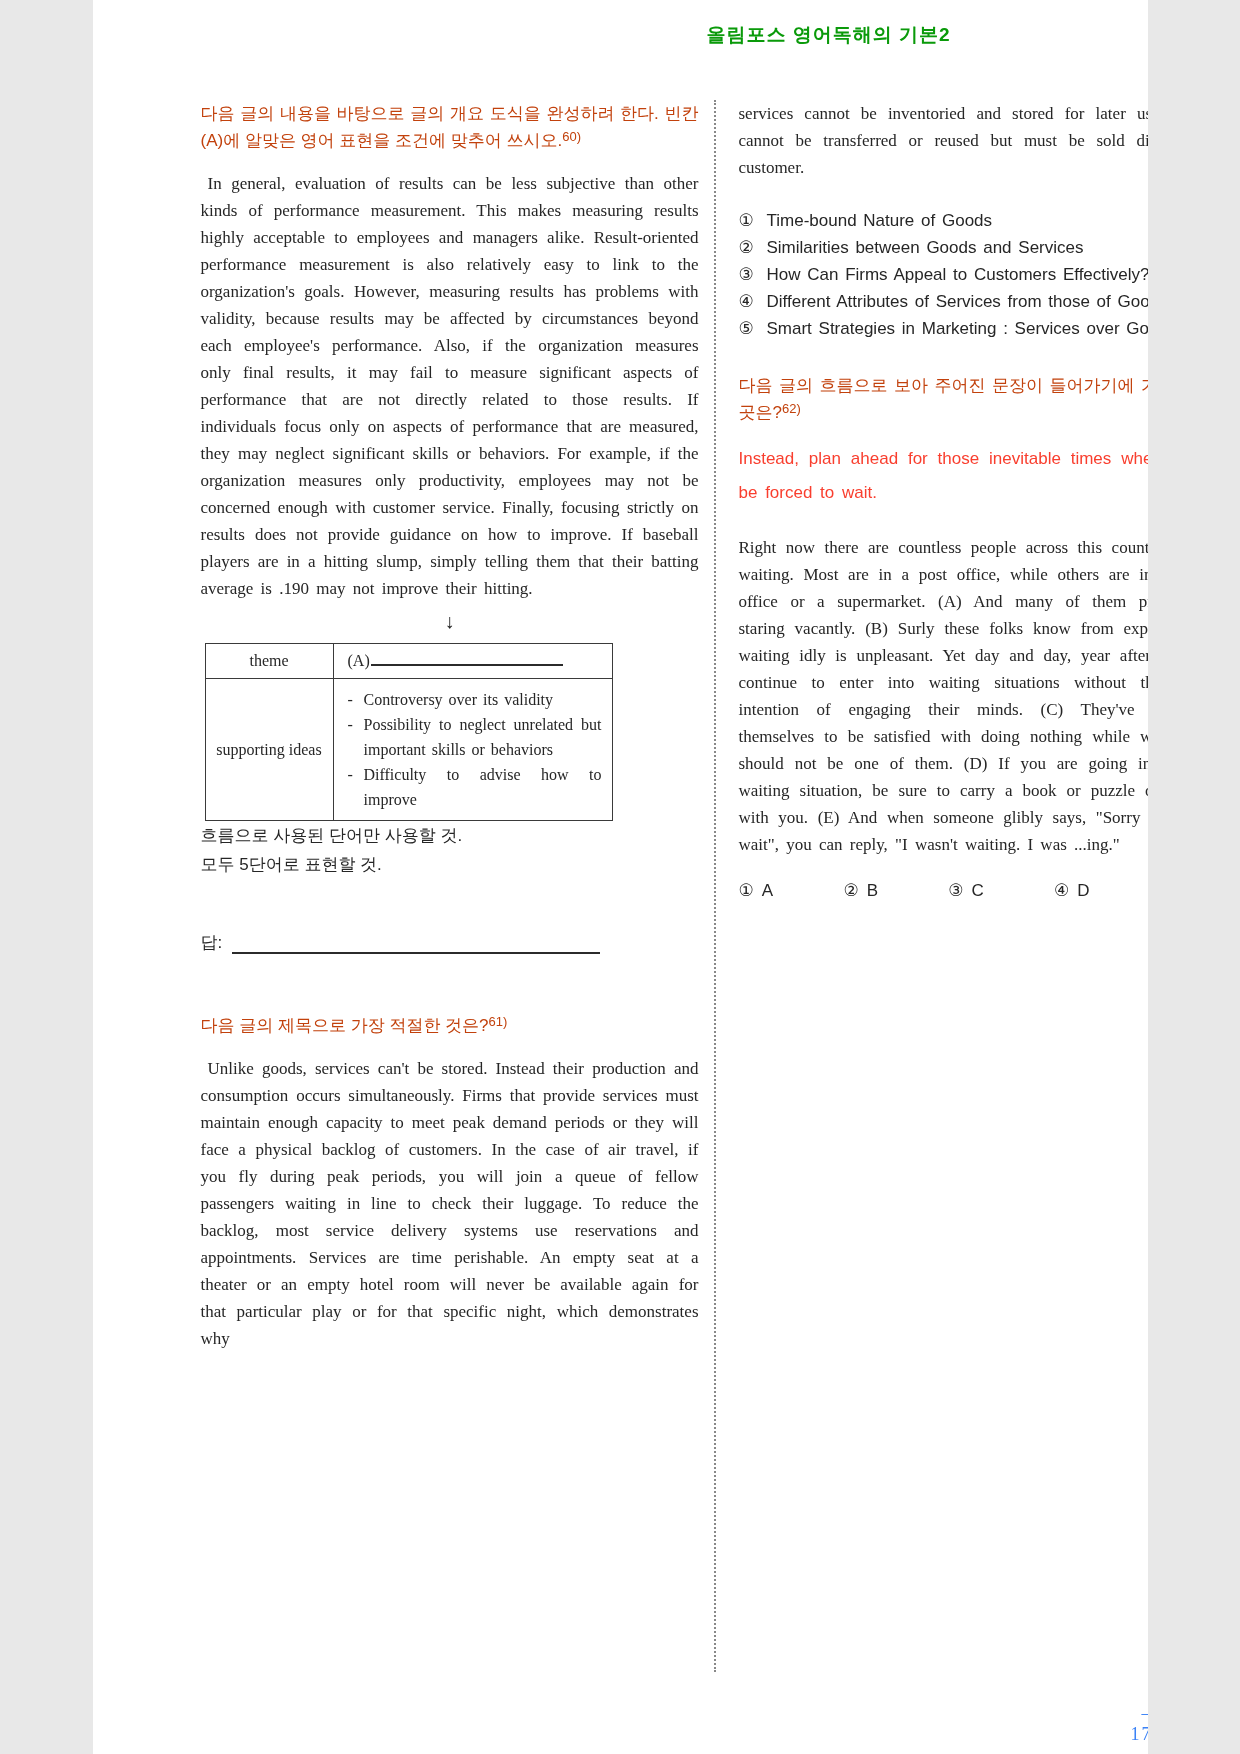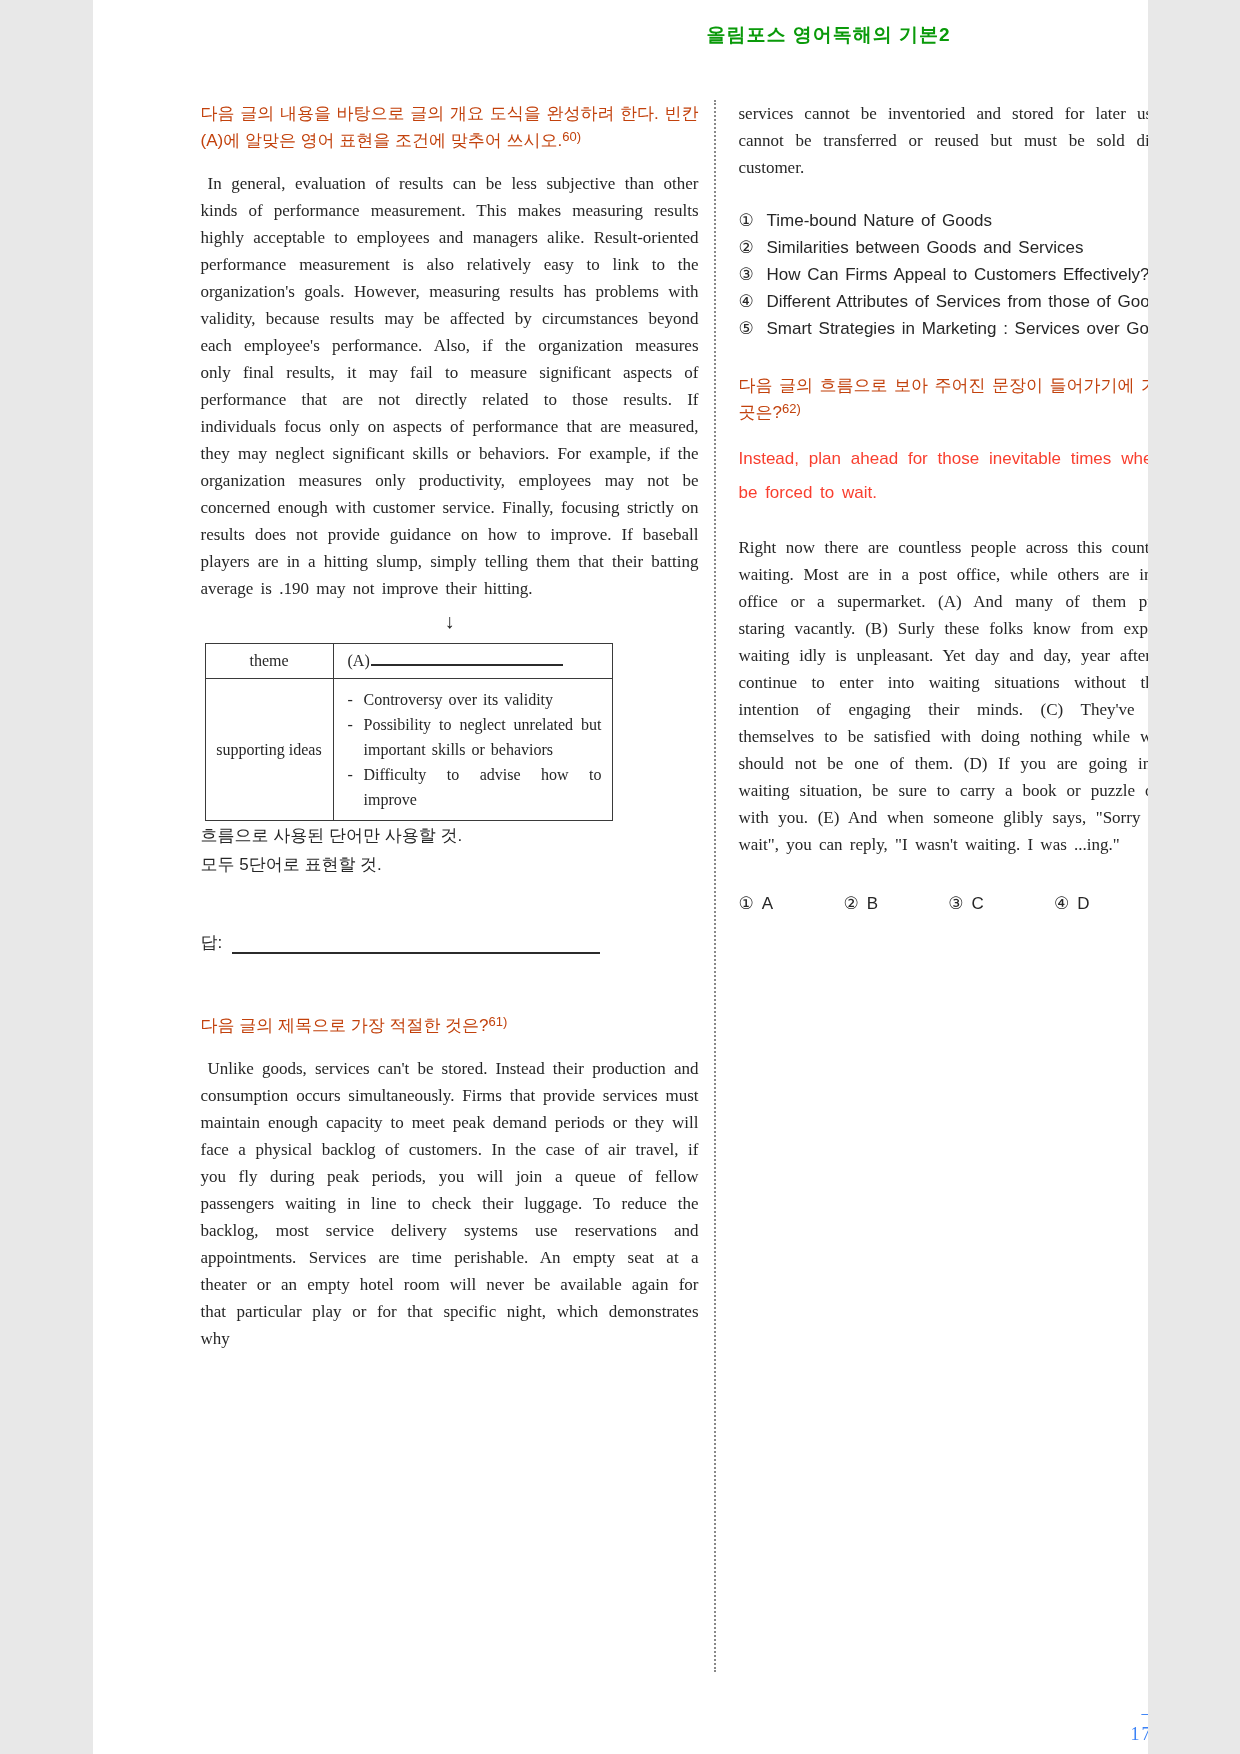--- a/index.html
+++ b/index.html
@@ -66,21 +66,21 @@
   .opt { display:flex; line-height:27px; margin:0; }
   .opt .marker { flex:0 0 28px; }
   .opt .opt-text { flex:1; text-align:justify; word-spacing:2px; }
   .options { margin-top:26px; }
 
   .given-sentence {
     color:#f93e2e; text-align:justify; line-height:34px; word-spacing:3px;
     margin-top:14px;
   }
   .choice-row {
-    display:flex; justify-content:space-between; width:456px; margin-top:32px;
+    display:flex; justify-content:space-between; width:456px; margin-top:19px;
     line-height:27px;
   }
   .choice-row .choice { white-space:nowrap; }
   .choice .marker { margin-right:8px; }
 
   .page-number {
     position:absolute; left:1038px; top:1703px;
     font-family:"Liberation Serif","DejaVu Serif",serif; font-size:18px;
     letter-spacing:2px; color:#3b82f6;text-align:right;
   }

